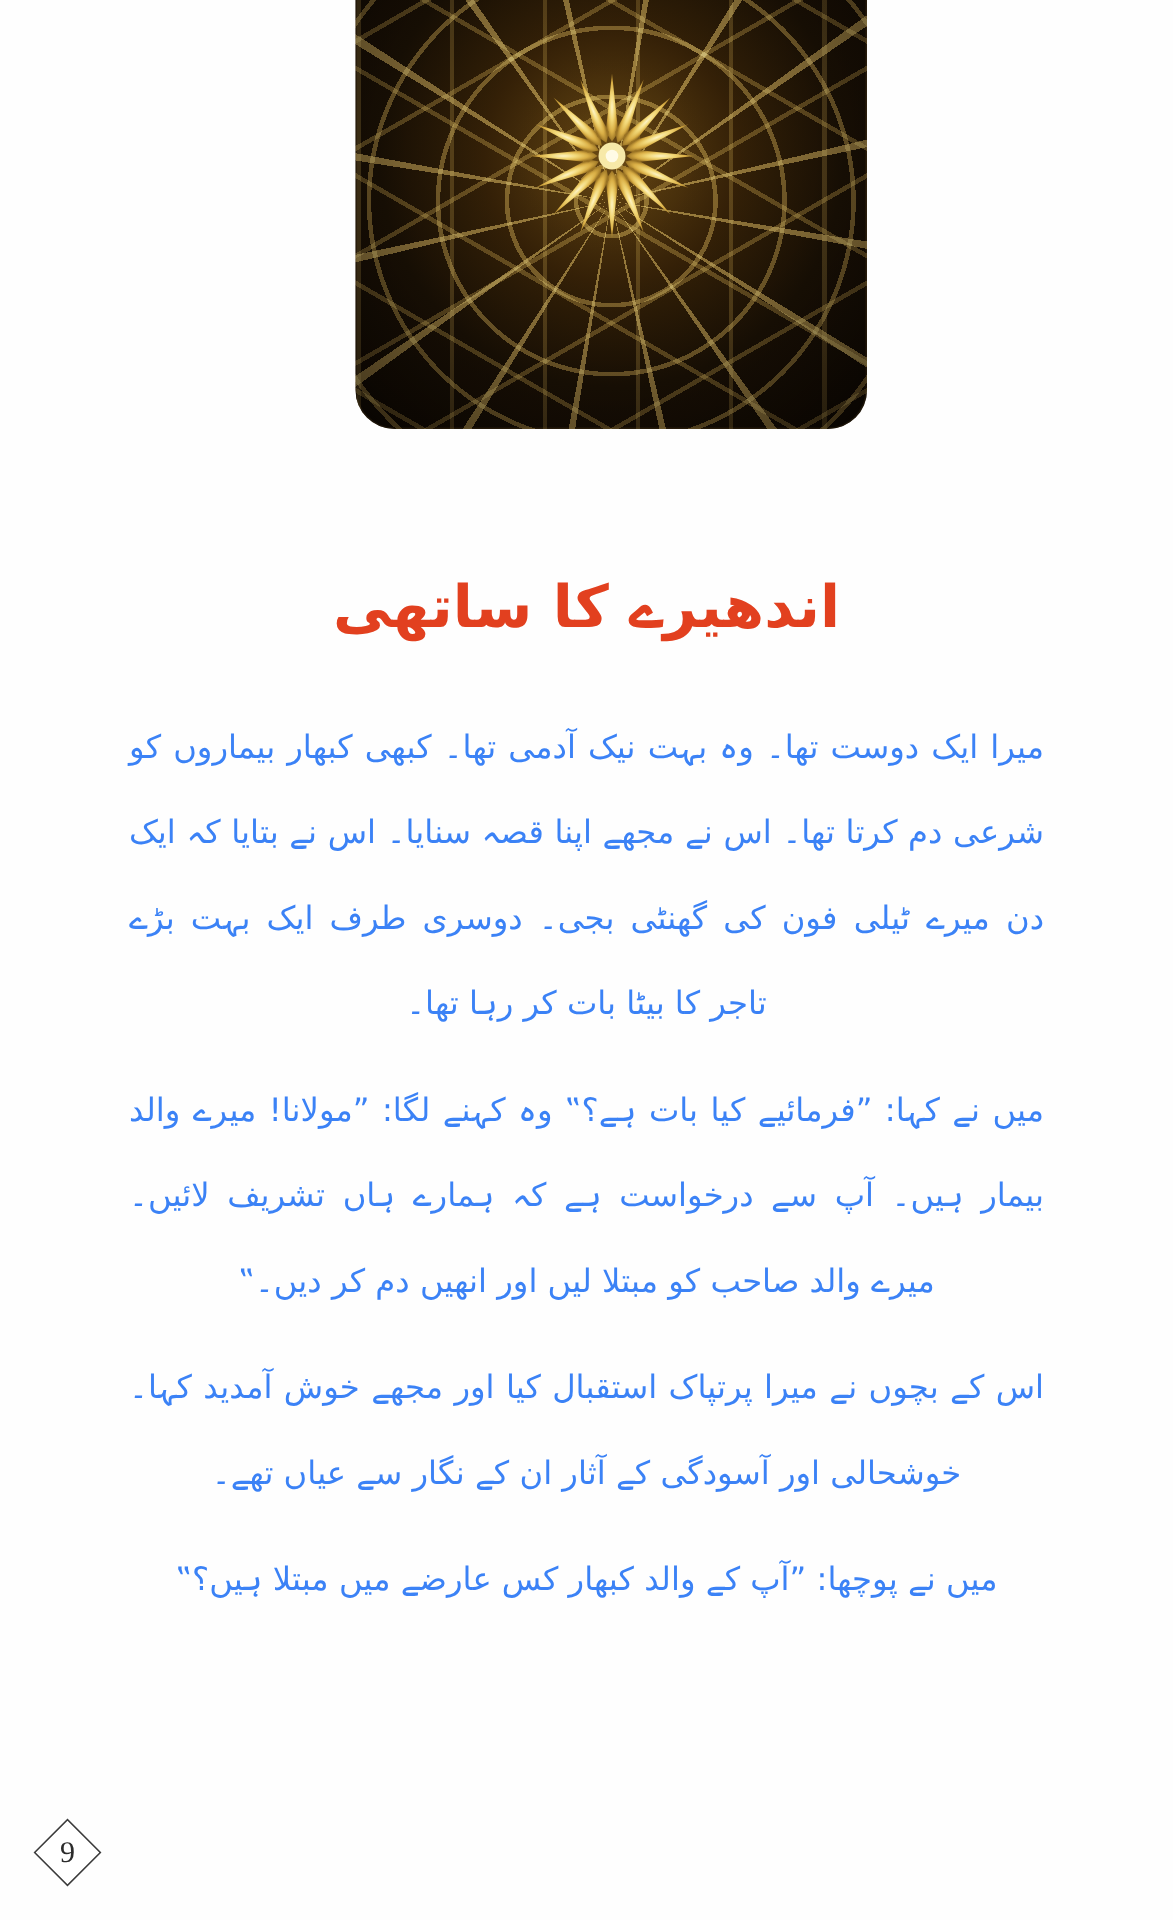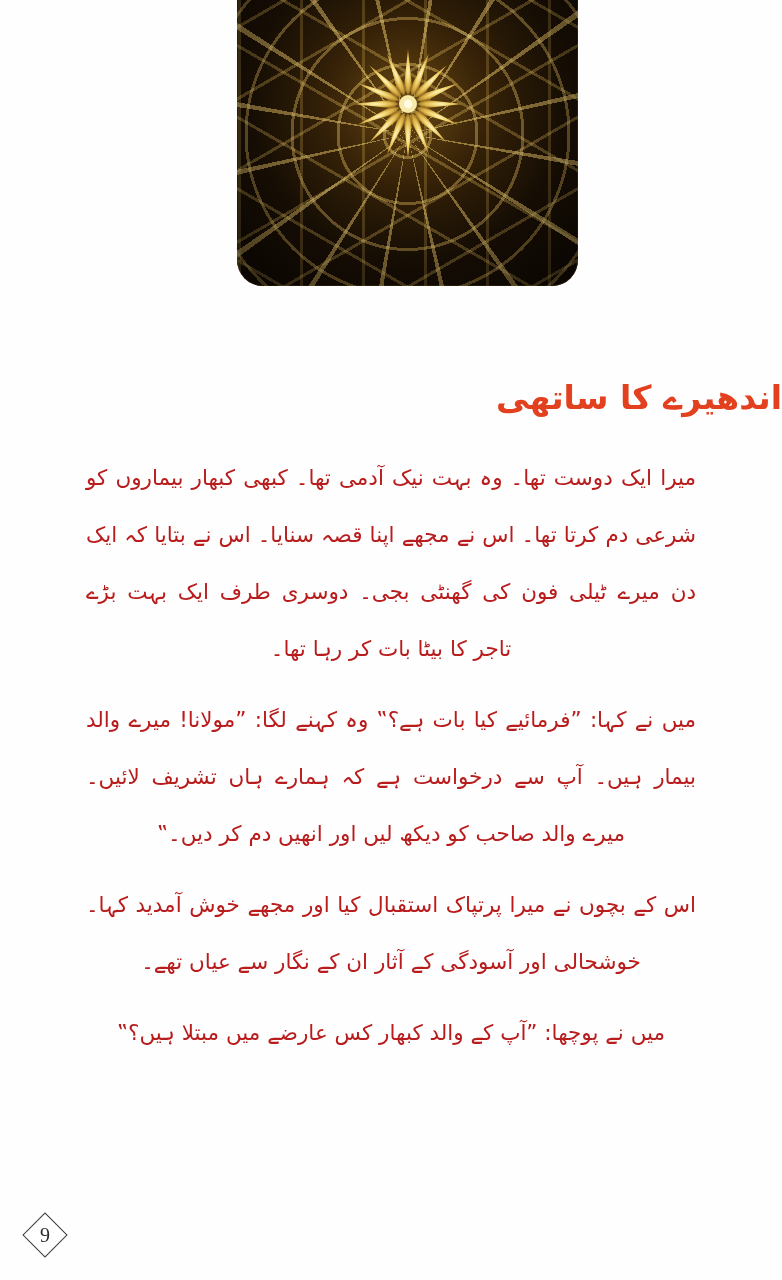--- a/index.html
+++ b/index.html
@@ -102,43 +102,43 @@
     height: 120px;
     transform: translate(-50%, -50%);
   }
 
   
   .chapter-title {
     position: absolute;
     top: 352px;
     left: 0;
     right: 0;
-    text-align: right;
+    text-align: center;
     font-family: "DejaVu Sans", "Liberation Sans", sans-serif;
-    font-size: 33px;
+    font-size: 39px;
     line-height: 1.45;
     font-weight: 700;
     color: #e2401f;
     direction: rtl;
     letter-spacing: 0.5px;
   }
 
   
   .body-text {
     position: absolute;
-    top: 449px;
+    top: 470px;
     right: 86px;
     left: 86px;
     direction: rtl;
     text-align: justify;
     text-align-last: center;
     font-family: "DejaVu Sans", "Liberation Sans", sans-serif;
     font-size: 21.5px;
     line-height: 57px;
-    color: #b91c1c;
+    color: #3b82f6;
   }
 
   .body-text p {
     margin: 0 0 14px 0;
   }
 
   
   .page-number {
     position: absolute;
     left: 22px;
@@ -216,21 +216,21 @@
           <circle r="7" fill="#fffbe6"></circle>
         </g>
       </svg>
     </div>
   </div>
 
   <h1 class="chapter-title">اندھیرے کا ساتھی</h1>
 
   <div class="body-text">
     <p>میرا ایک دوست تھا۔ وہ بہت نیک آدمی تھا۔ کبھی کبھار بیماروں کو شرعی دم کرتا تھا۔ اس نے مجھے اپنا قصہ سنایا۔ اس نے بتایا کہ ایک دن میرے ٹیلی فون کی گھنٹی بجی۔ دوسری طرف ایک بہت بڑے تاجر کا بیٹا بات کر رہا تھا۔</p>
-    <p>میں نے کہا:‏‏‎ ‏”فرمائیے کیا بات ہے؟‟ وہ کہنے لگا: ”مولانا! میرے والد بیمار ہیں۔ آپ سے درخواست ہے کہ ہمارے ہاں تشریف لائیں۔ میرے والد صاحب کو دیکھ لیں اور انھیں دم کر دیں۔‟</p>
+    <p>میں نے کہا:‏‏‎ ‏”فرمائیے کیا بات ہے؟‟ وہ کہنے لگا: ”مولانا! میرے والد بیمار ہیں۔ آپ سے درخواست ہے کہ ہمارے ہاں تشریف لائیں۔ میرے والد صاحب کو مبتلا لیں اور انھیں دم کر دیں۔‟</p>
     <p>اس کے بچوں نے میرا پرتپاک استقبال کیا اور مجھے خوش آمدید کہا۔ خوشحالی اور آسودگی کے آثار ان کے نگار سے عیاں تھے۔</p>
     <p>میں نے پوچھا: ”آپ کے والد کبھار کس عارضے میں مبتلا ہیں؟‟</p>
 
   </div>
 
   <div class="page-number">
     <span class="diamond"></span>
     <span class="num">9</span>
   </div>
 

